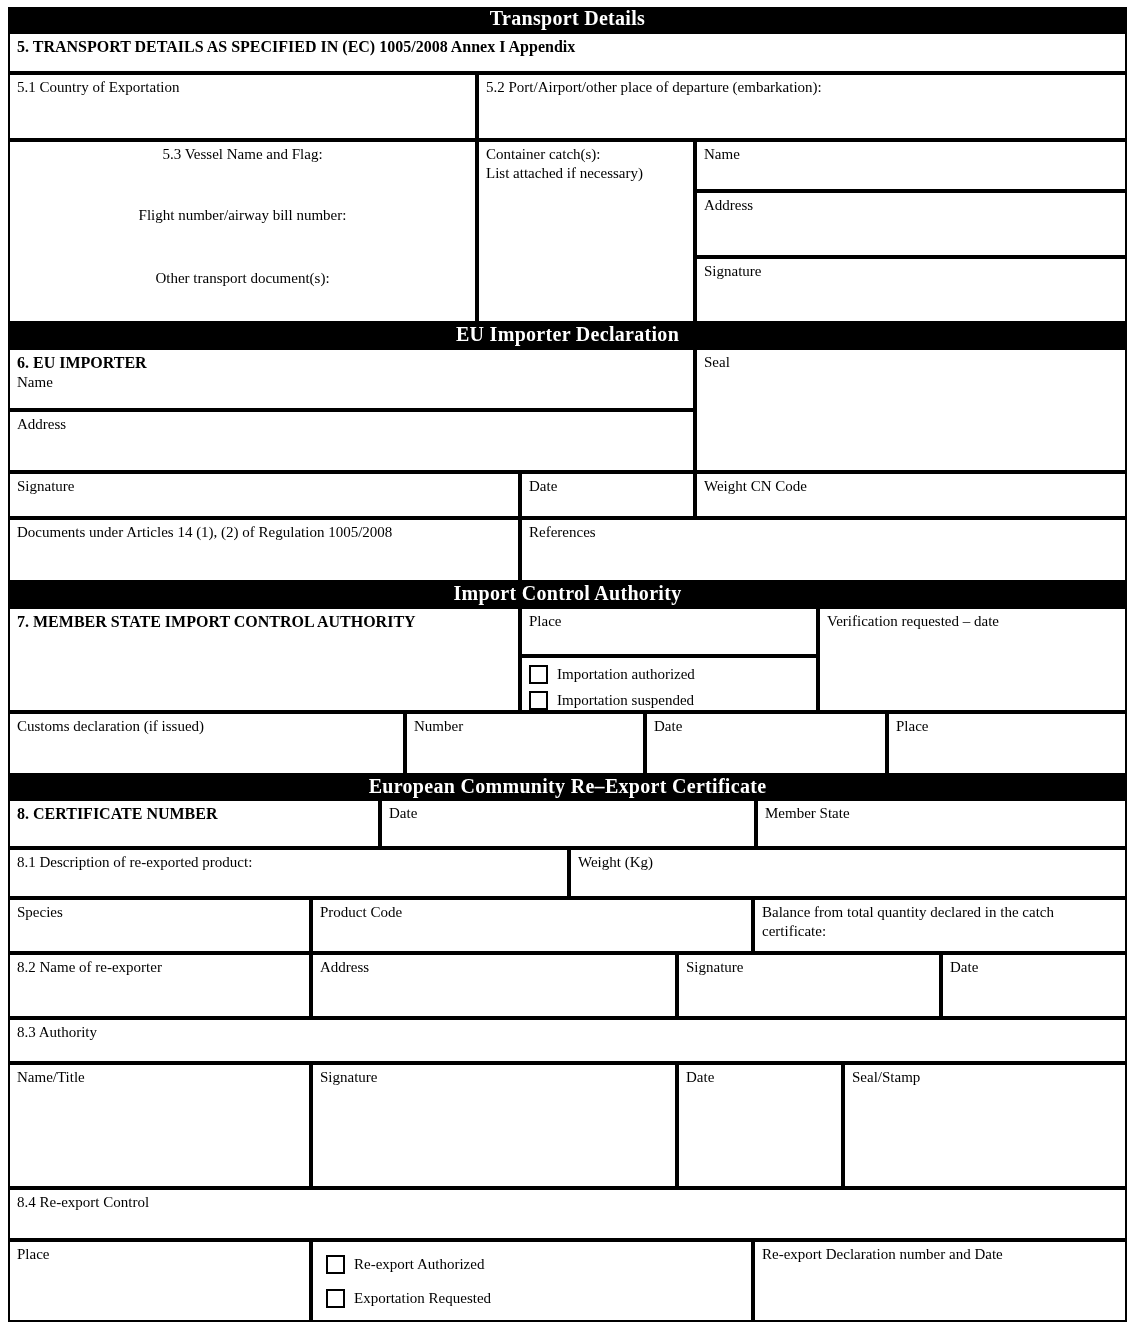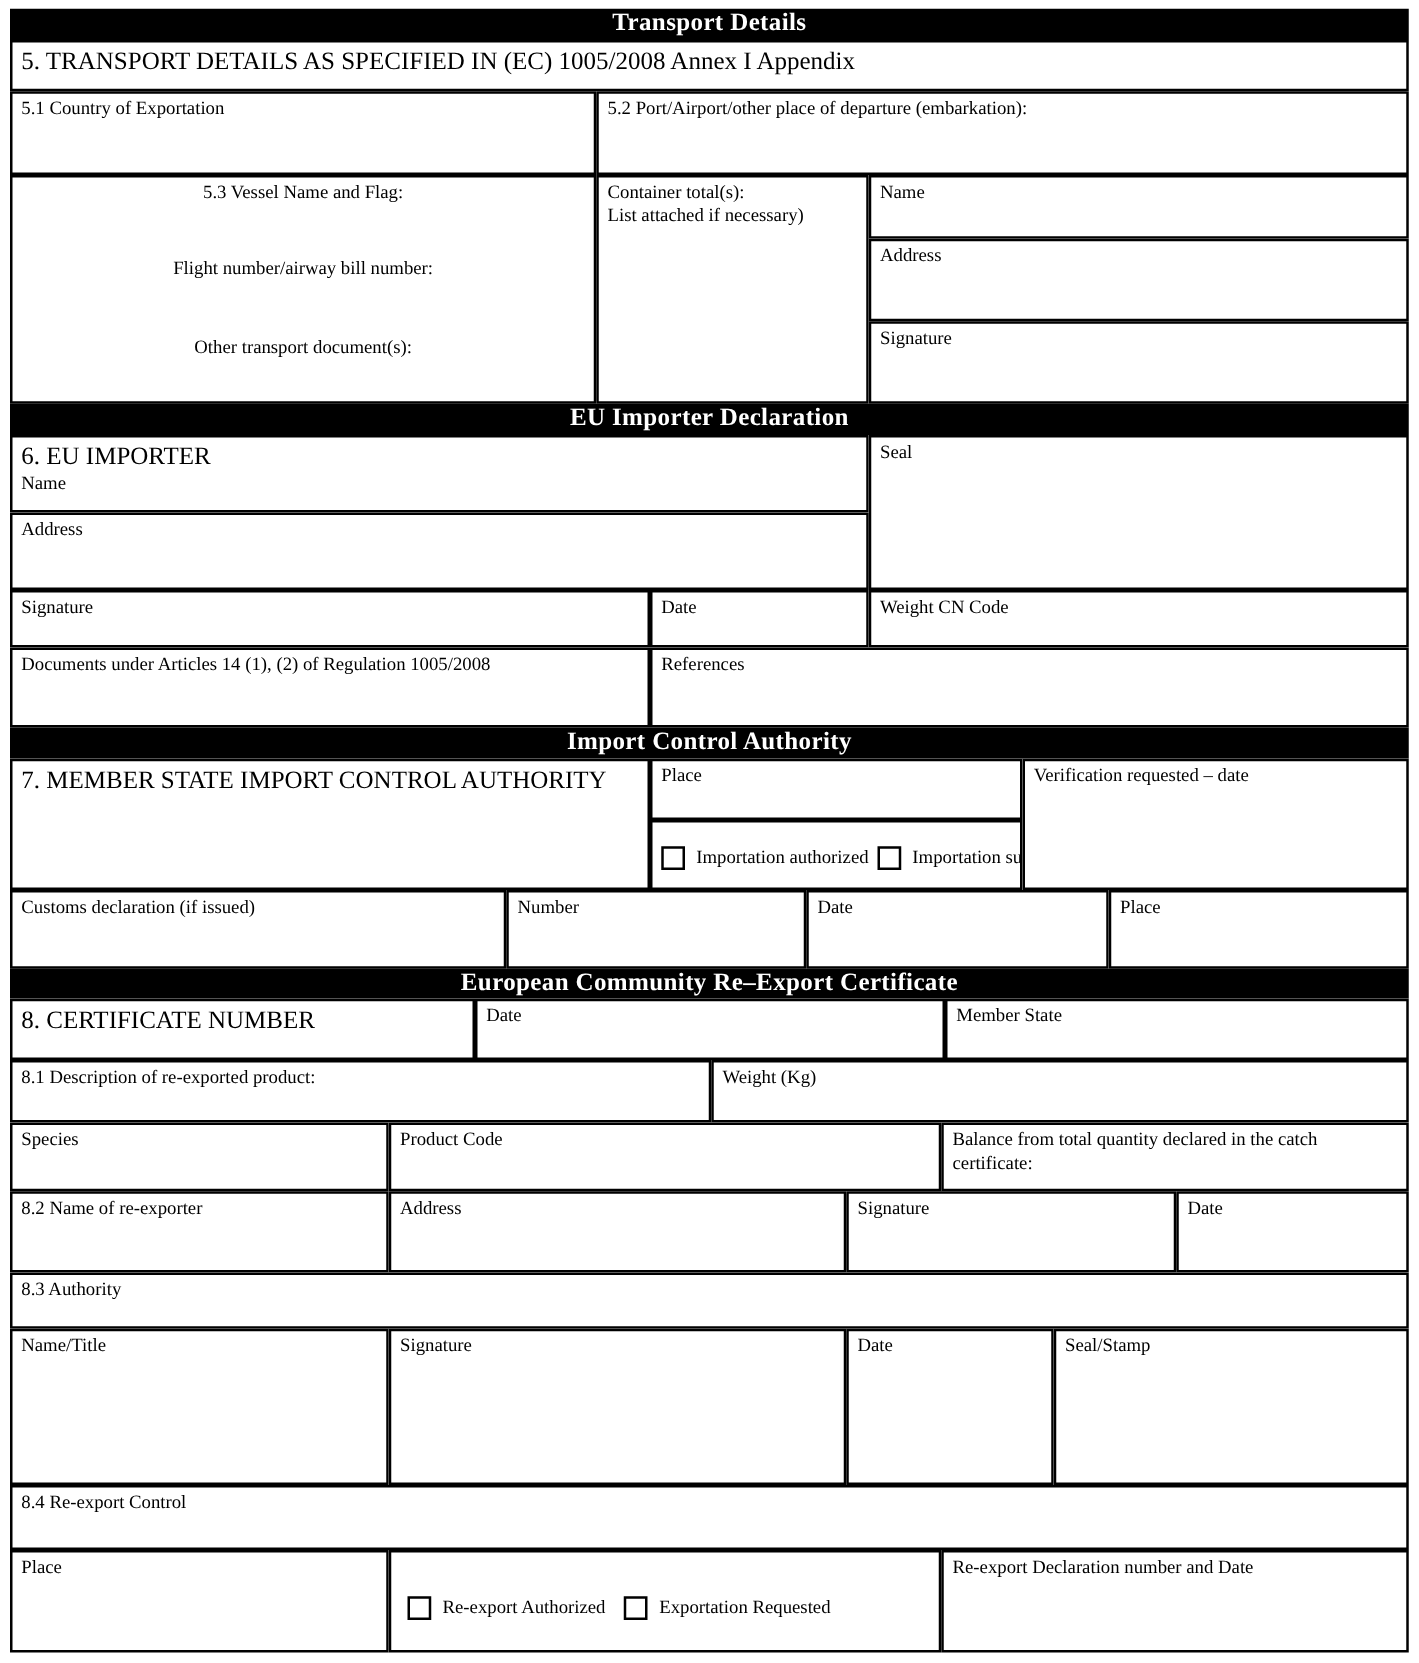--- a/index.html
+++ b/index.html
@@ -12,25 +12,25 @@
     position:absolute;background:#000;color:#fff;
     display:flex;align-items:flex-start;justify-content:center;
     font-weight:bold;font-size:20px;letter-spacing:.3px;
     box-sizing:border-box;
   }
   .cell{
     position:absolute;box-sizing:border-box;border:2px solid #000;
     padding:3px 7px;font-size:15px;line-height:1.25;background:#fff;
     overflow:hidden;
   }
-  .hd{font-weight:normal;font-size:20px;}
+  .hd{font-weight:bold;font-size:16px;}
   .stack{display:flex;flex-direction:column;align-items:center;}
   .stack .sp1{margin-top:42px;}
   .stack .sp2{margin-top:44px;}
-  .ckcol{display:flex;flex-direction:row;text-align:center;}
+  .ckcol{display:flex;flex-direction:column;text-align:center;}
   .ckrow{display:flex;align-items:center;gap:9px;}
   .ckbox{width:15px;height:15px;border:2px solid #000;background:#fff;flex:0 0 auto;}
   .nowrap{white-space:nowrap;}
 </style>
 </head>
 <body>
 
 <div id="page">
 
   <div class="bar" style="left:8px;top:7px;width:1119px;height:25px">
@@ -48,21 +48,21 @@
     <span>5.2 Port/Airport/other place of departure (embarkation):</span>
   </div>
 
   <div class="cell stack" style="left:8px;top:140px;width:469px;height:183px">
     <span>5.3 Vessel Name and Flag:</span>
     <span class="sp1">Flight number/airway bill number:</span>
     <span class="sp2">Other transport document(s):</span>
   </div>
 
   <div class="cell" style="left:477px;top:140px;width:218px;height:183px">
-    <div>Container total(s):</div>
+    <div>Container catch(s):</div>
     <div>List attached if necessary)</div>
   </div>
 
   <div class="cell" style="left:695px;top:140px;width:432px;height:51px">
     <span>Name</span>
   </div>
   <div class="cell" style="left:695px;top:191px;width:432px;height:66px">
     <span>Address</span>
   </div>
   <div class="cell" style="left:695px;top:257px;width:432px;height:66px">

